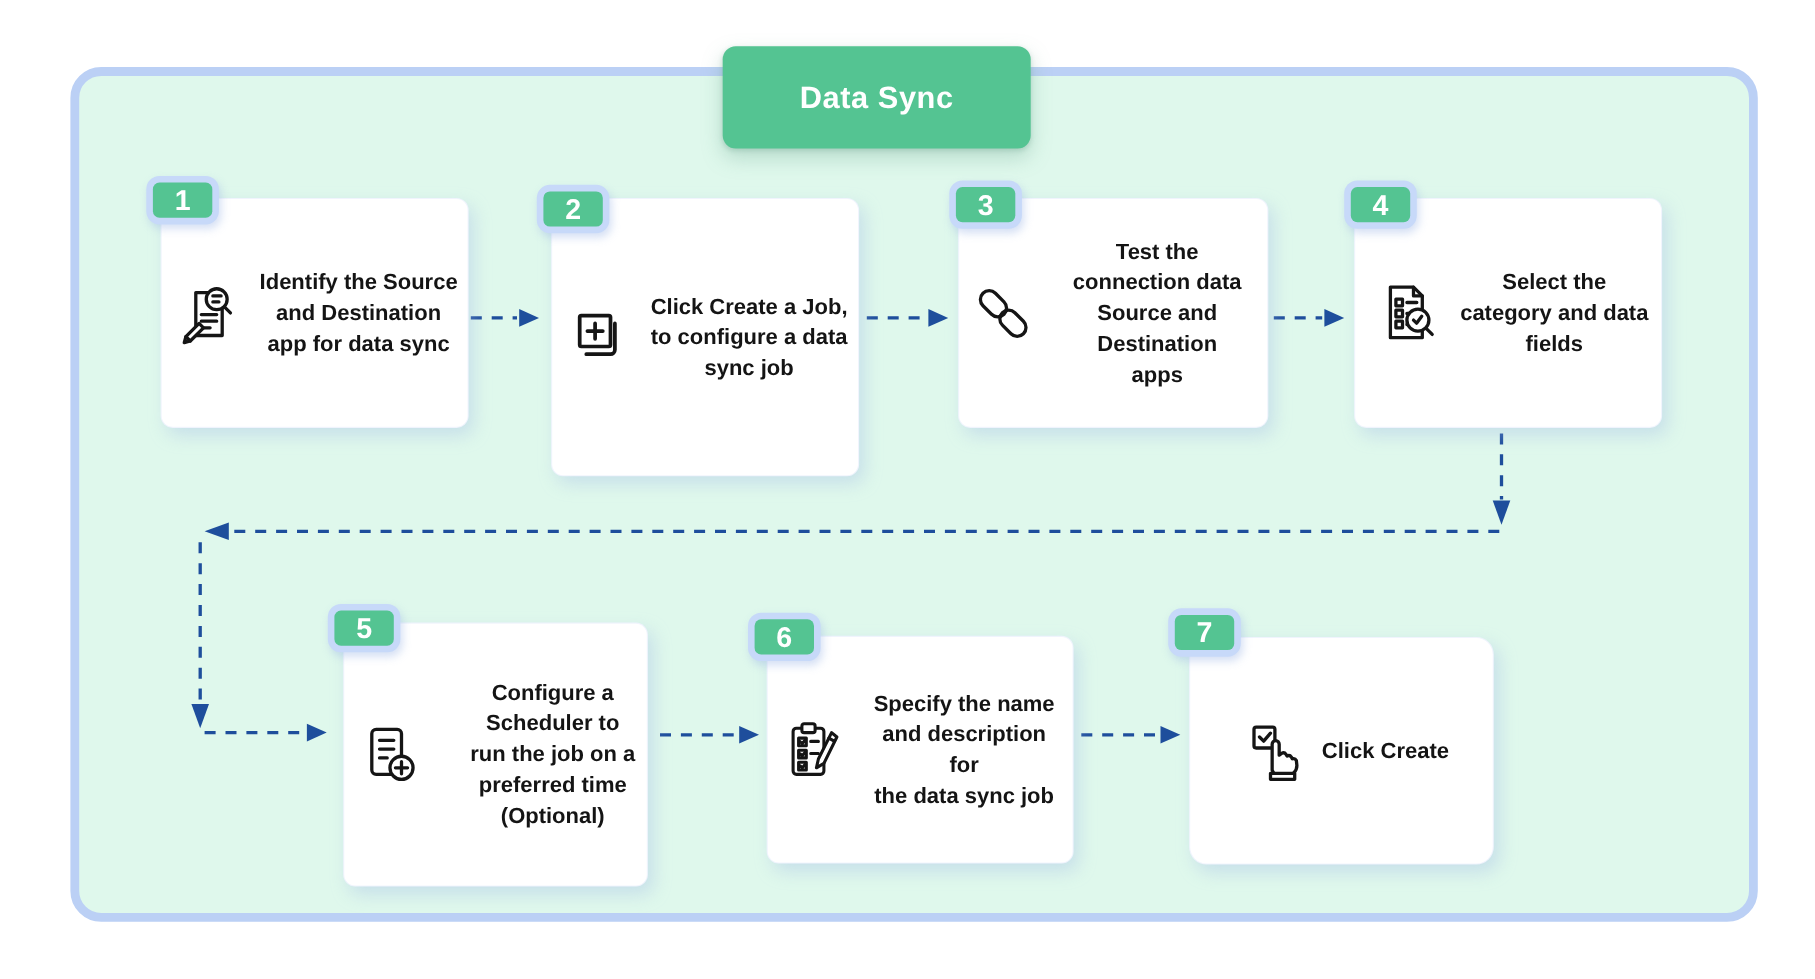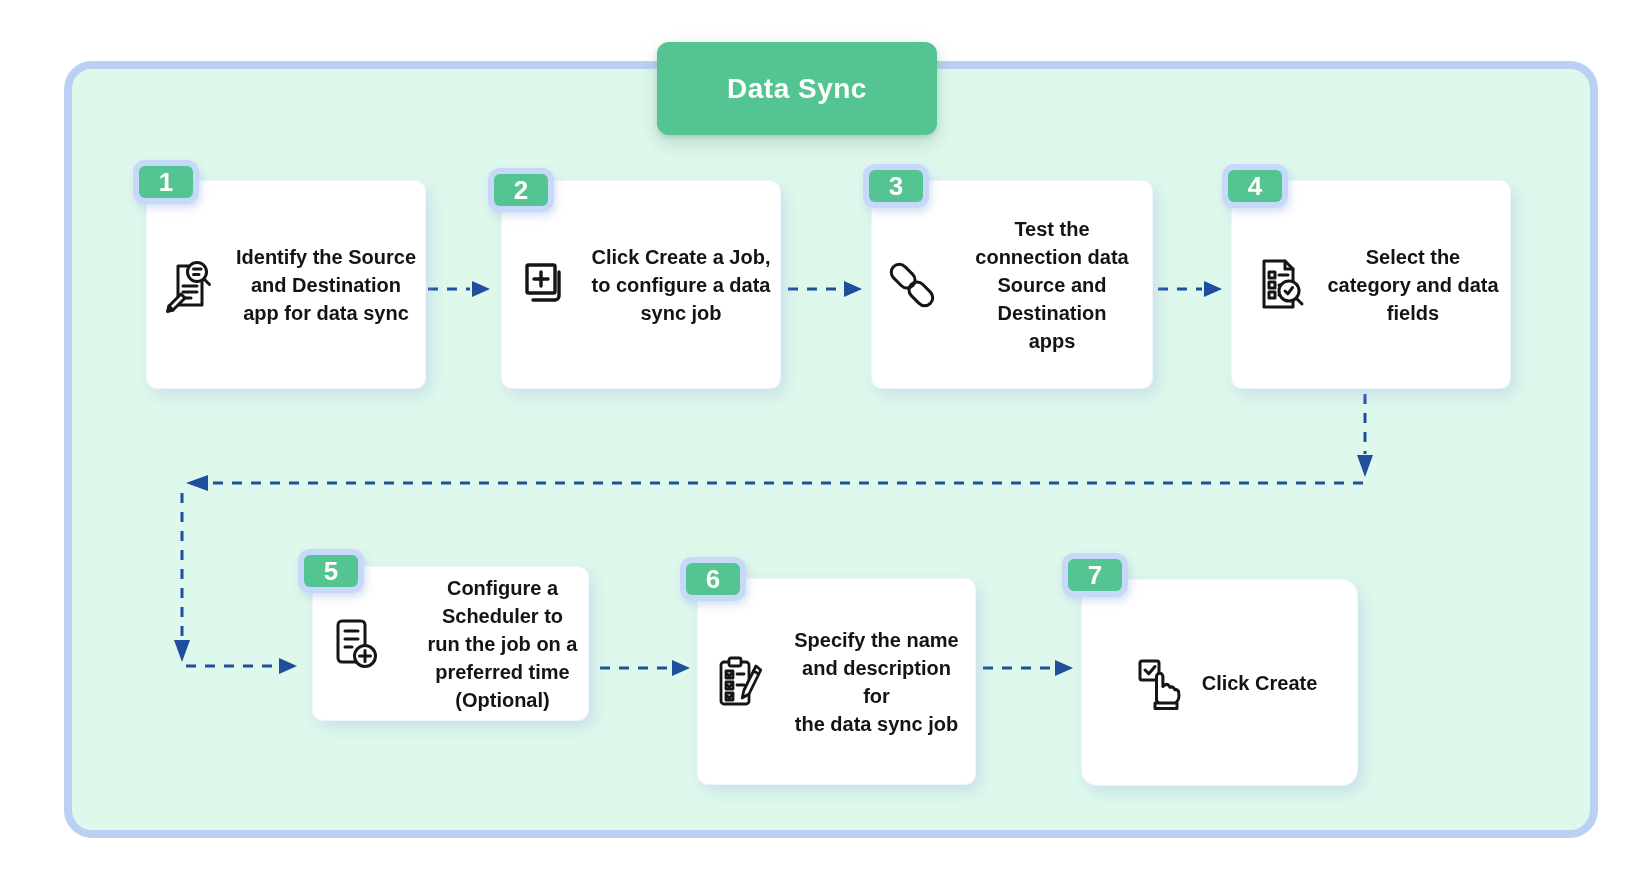--- a/index.html
+++ b/index.html
@@ -143,21 +143,21 @@
       </svg>
     </div>
     <div class="label">Identify the Source
 and Destination
 app for data sync</div>
   </div>
   <div class="num-badge" style="left:133px;top:160px;">
     <span class="inner">1</span>
   </div>
 
-  <div class="card" style="left:502px;top:181px;width:278px;height:207px;align-items:center;">
+  <div class="card" style="left:502px;top:181px;width:278px;height:251px;align-items:center;">
     <div class="icon">
       <svg viewBox="0 0 64 64">
         <g class="ic" style="stroke-width:3.4">
           <path d="M47 19 V43 a4 4 0 0 1 -4 4 H21"></path>
           <rect x="15" y="12" width="28" height="28" rx="1.5" fill="#ffffff"></rect>
           <path d="M29 19 V33 M22 26 H36"></path>
         </g>
       </svg>
     </div>
     <div class="label">Click Create a Job,
@@ -202,21 +202,21 @@
       </svg>
     </div>
     <div class="label">Select the
 category and data
 fields</div>
   </div>
   <div class="num-badge" style="left:1222px;top:164px;">
     <span class="inner">4</span>
   </div>
 
-  <div class="card" style="left:313px;top:567px;width:275px;height:153px;gap:40px;">
+  <div class="card" style="left:313px;top:567px;width:275px;height:238px;gap:40px;">
     <div class="icon">
       <svg viewBox="0 0 64 64">
         <g class="ic">
           <rect x="17" y="9" width="27" height="41" rx="4"></rect>
           <path d="M24 19 H37 M24 27 H37 M24 35 H31"></path>
           <circle cx="44" cy="44" r="10.5" fill="#ffffff"></circle>
           <path d="M44 38.5 V49.5 M38.5 44 H49.5"></path>
         </g>
       </svg>
     </div>

